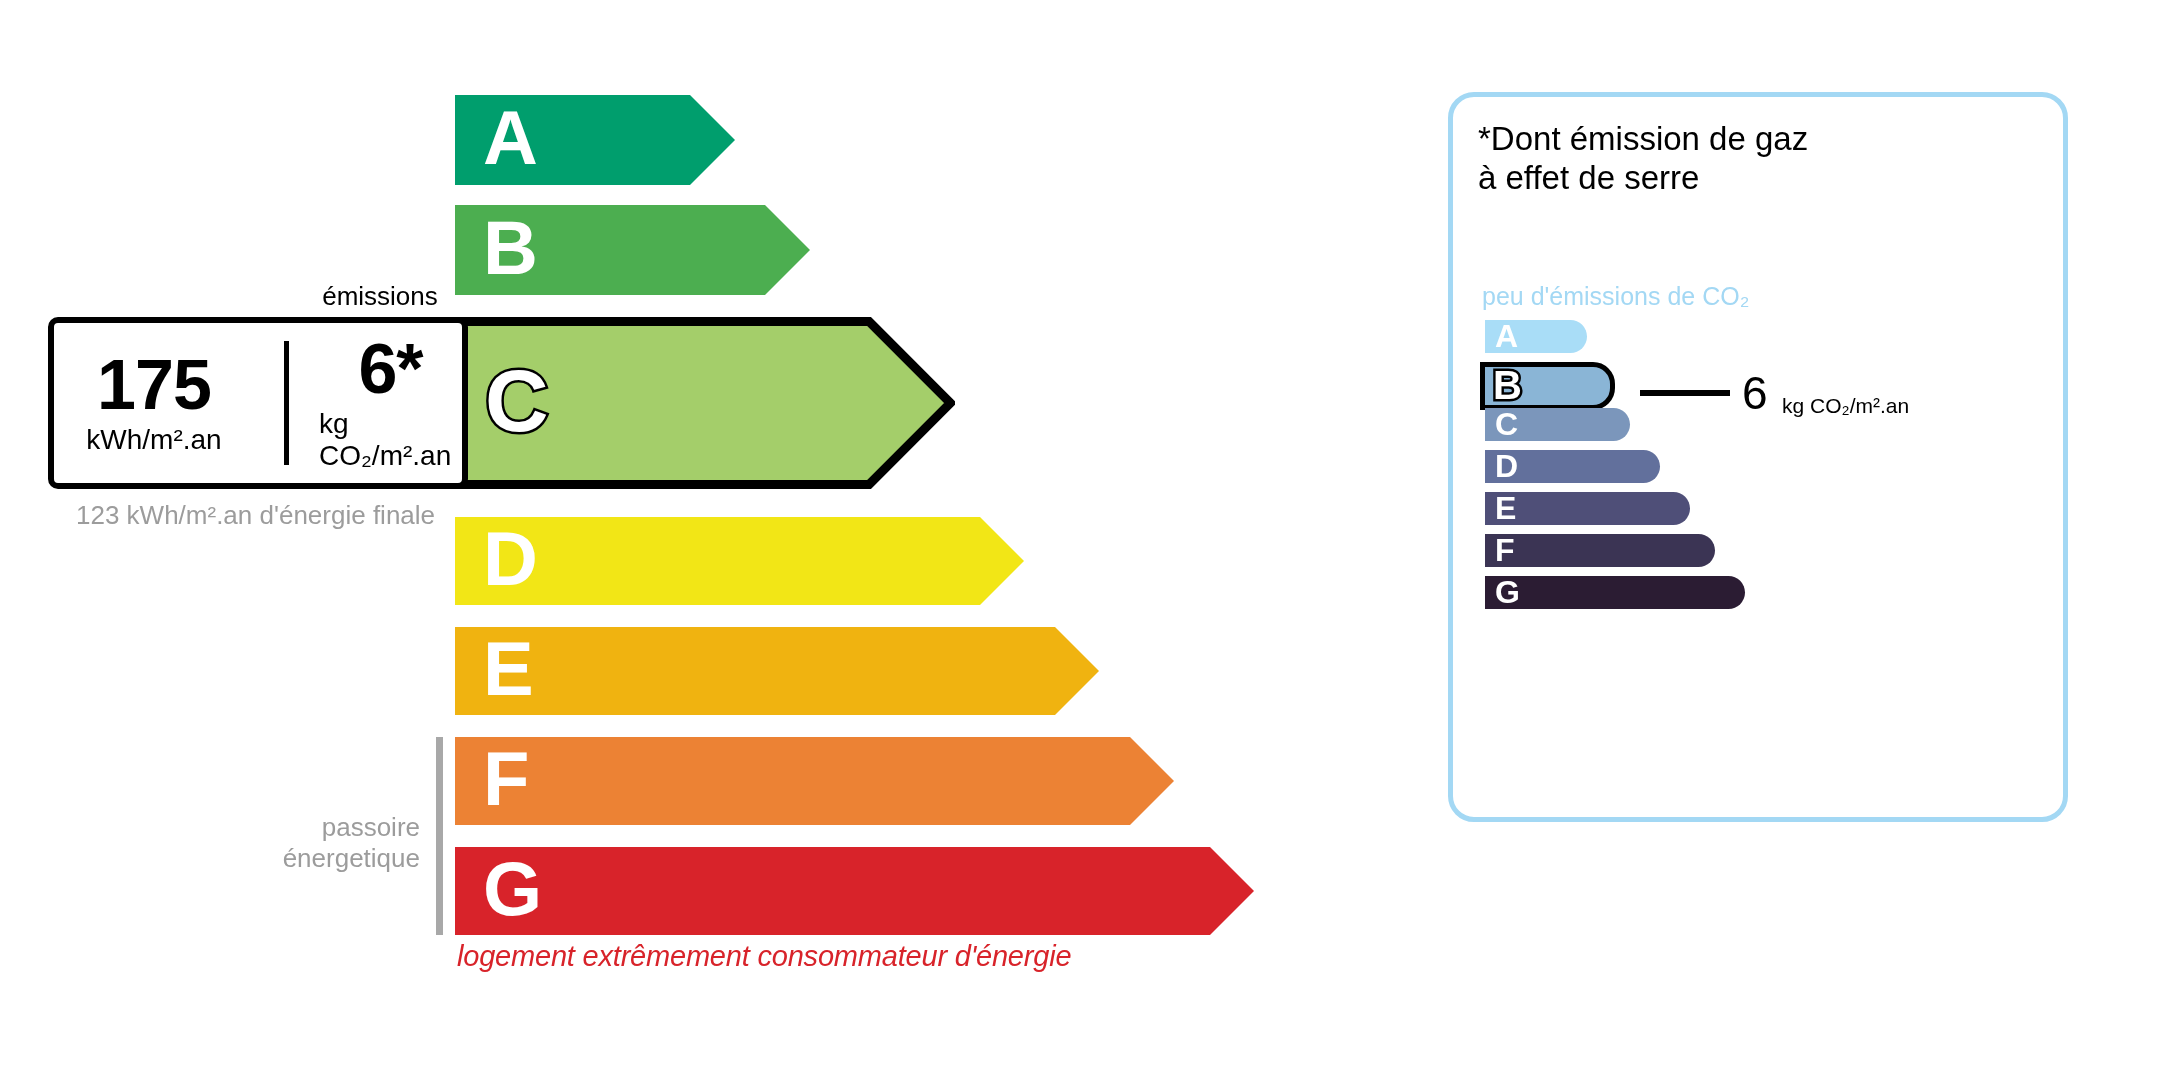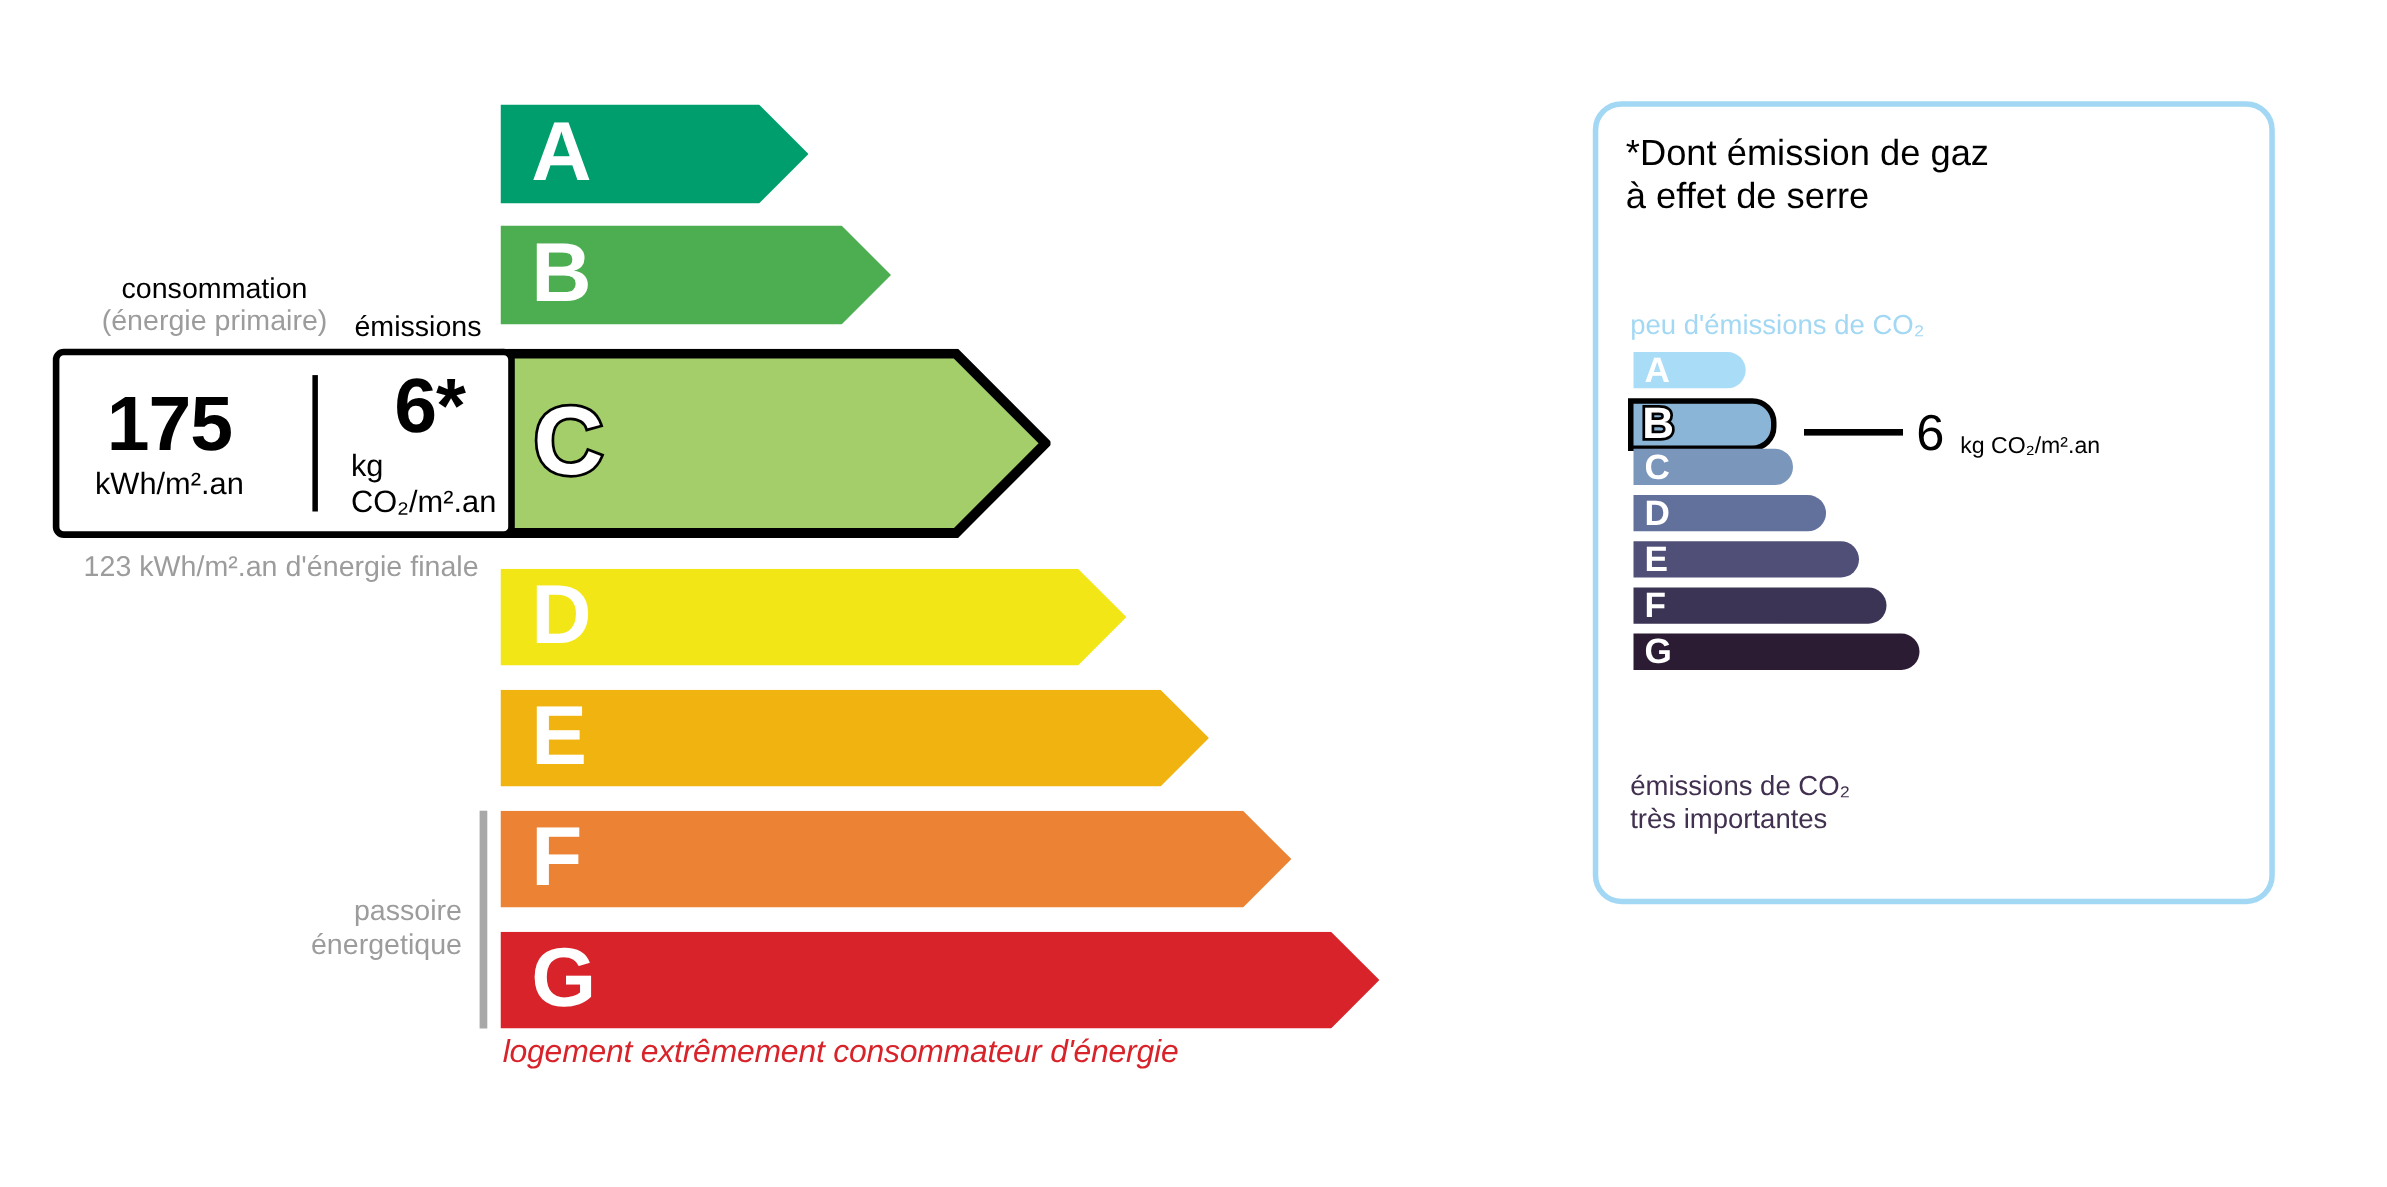--- a/index.html
+++ b/index.html
@@ -182,24 +182,20 @@
           <span class="letter">F</span>
         </div>
         <div class="band" style="top: 847px; width: 799px; height: 88px;">
           <svg class="shape" viewBox="0 0 799 88" preserveAspectRatio="none">
             <polygon points="0.0,0.0 755.0,0.0 799.0,44.0 755.0,88.0 0.0,88.0" fill="#d8232a"></polygon>
           </svg>
           <span class="letter">G</span>
         </div>
       </div>
 
-    <div class="label-conso">
-      <div>consommation</div>
-      <div class="sub">(énergie primaire)</div>
-    </div>
     <div class="label-emis">émissions</div>
 
     <div class="value-box">
       <div class="value-cell primary">
         <div class="num">175</div>
         <div class="unit">kWh/m².an</div>
       </div>
       <div class="cell-divider"></div>
       <div class="value-cell">
         <div class="num">6*</div>
@@ -239,19 +235,17 @@
         <span class="cl">E</span>
       </div>
       <div class="co2-bar" style="top: 534px; width: 230px; background: rgb(59, 52, 84);">
         <span class="cl">F</span>
       </div>
       <div class="co2-bar" style="top: 576px; width: 260px; background: rgb(43, 28, 51);">
         <span class="cl">G</span>
       </div>
     </div>
 
-  <div class="co2-bottom-caption">émissions de CO₂
-très importantes</div>
 
 <div class="co2-leader" style="left: 1640px; top: 390px; width: 90px;"></div>
     <div class="co2-value" style="left: 1742px; top: 370px;">6</div>
     <div class="co2-unit" style="left: 1782px; top: 395px;">kg CO₂/m².an</div>
   </div>
 
 </body></html>

